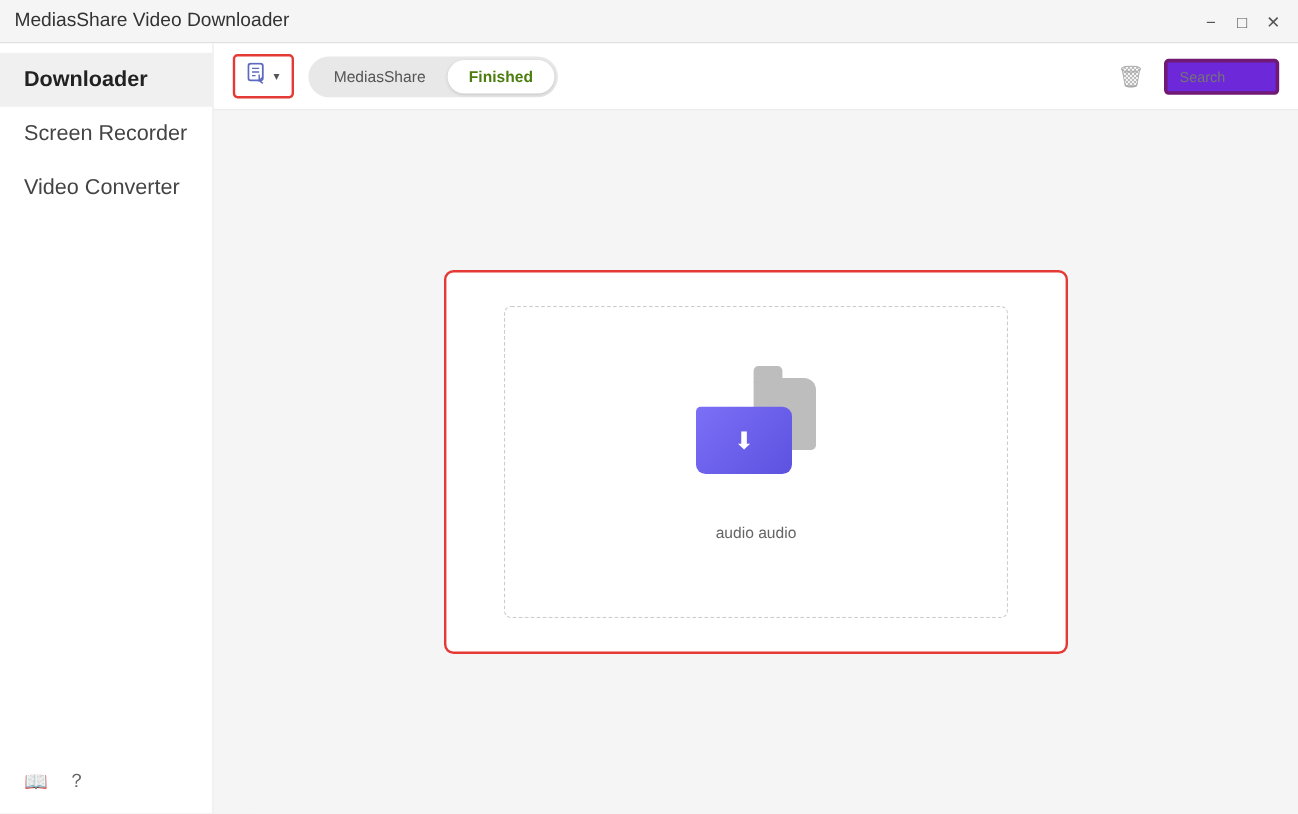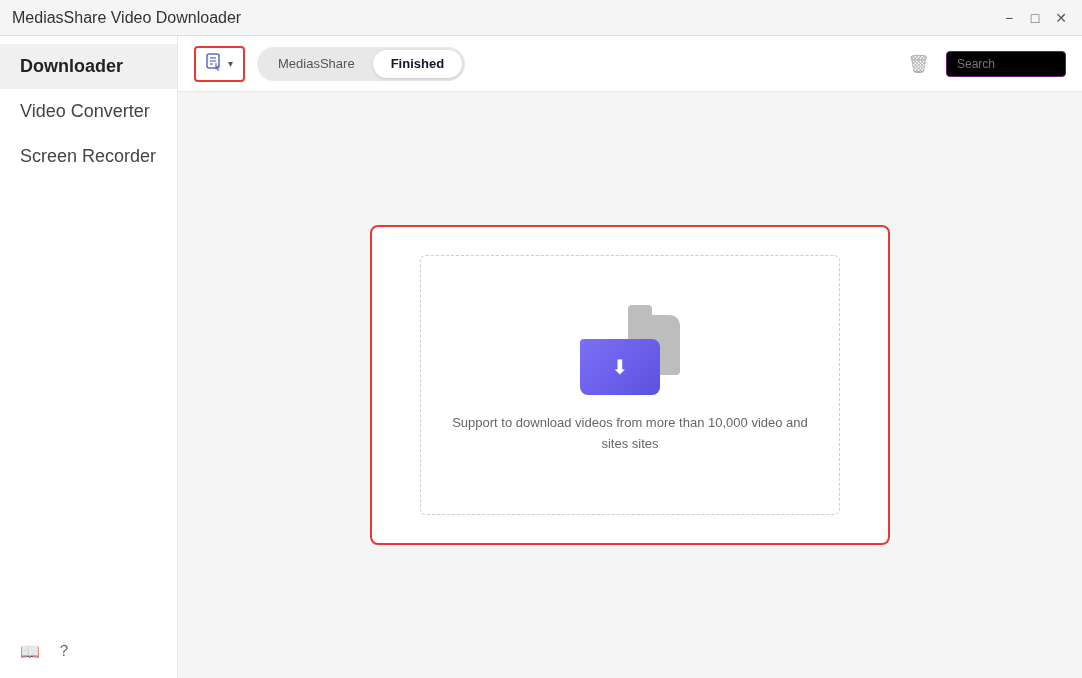--- a/index.html
+++ b/index.html
@@ -148,46 +148,46 @@
       cursor: pointer;
       border: none;
       background: transparent;
       color: #555;
       height: 28px;
       display: flex;
       align-items: center;
     }
     .tab-btn.active {
       background: #fff;
-      color: #0f172a;
+      color: #4d7c0f;
       font-weight: 700;
       box-shadow: 0 1px 3px rgba(0,0,0,0.15);
     }
 
     .toolbar-spacer { flex: 1; }
 
     
     .delete-btn {
       background: none;
       border: none;
       cursor: pointer;
       font-size: 18px;
       color: #aaa;
       padding: 4px;
     }
 
     
     .search-box {
-      border: 1px solid #701a75;
+      border: 3px solid #701a75;
       border-radius: 4px;
       padding: 5px 10px;
       font-size: 12px;
       color: #aaa;
-      background: #000000;
-      width: 120px;
+      background: #6d28d9;
+      width: 96px;
       outline: none;
     }
 
     
     .content-area {
       flex: 1;
       display: flex;
       align-items: center;
       justify-content: center;
       padding: 40px;
@@ -281,24 +281,24 @@
   </div>
 </div>
 
 <div class="app-body">
 
   <div class="sidebar">
     <div class="sidebar-item active">
       <span>Downloader</span>
     </div>
     <div class="sidebar-item">
+      <span>Screen Recorder</span>
+    </div>
+    <div class="sidebar-item">
       <span>Video Converter</span>
-    </div>
-    <div class="sidebar-item">
-      <span>Screen Recorder</span>
     </div>
     <div class="sidebar-bottom">
       <button class="sidebar-icon-btn">
         <span>📖</span>
       </button>
       <button class="sidebar-icon-btn">
         <span>？</span>
       </button>
     </div>
   </div>
@@ -344,21 +344,21 @@
         <div class="inner-dashed">
 
           <div class="folder-icon-wrap">
             <div class="folder-back"></div>
             <div class="folder-front">
               <span class="folder-down-arrow">⬇</span>
             </div>
           </div>
 
           <div class="empty-text">
-            <span>Support to download videos from more than 10,000 video and</span><br>
-            <span>sites sites</span>
+            <br>
+            <span>audio audio</span>
           </div>
         </div>
       </div>
     </div>
 
   </div>
 </div>
 
 </body></html>

